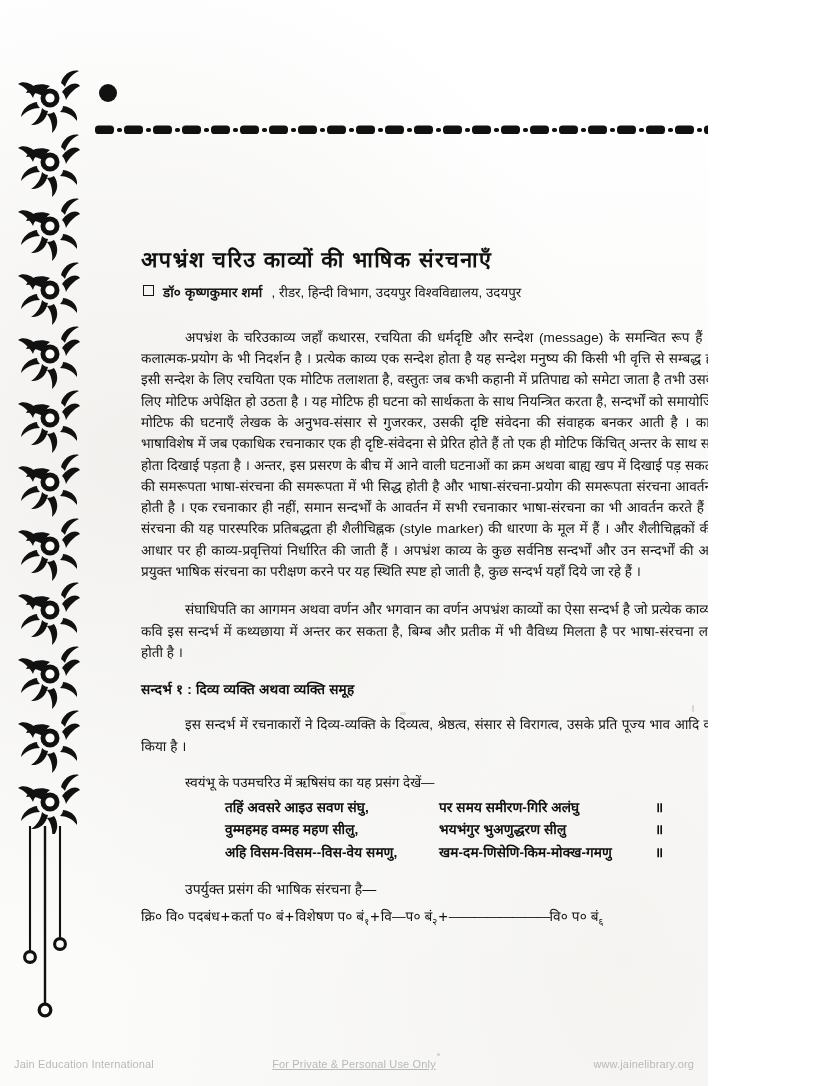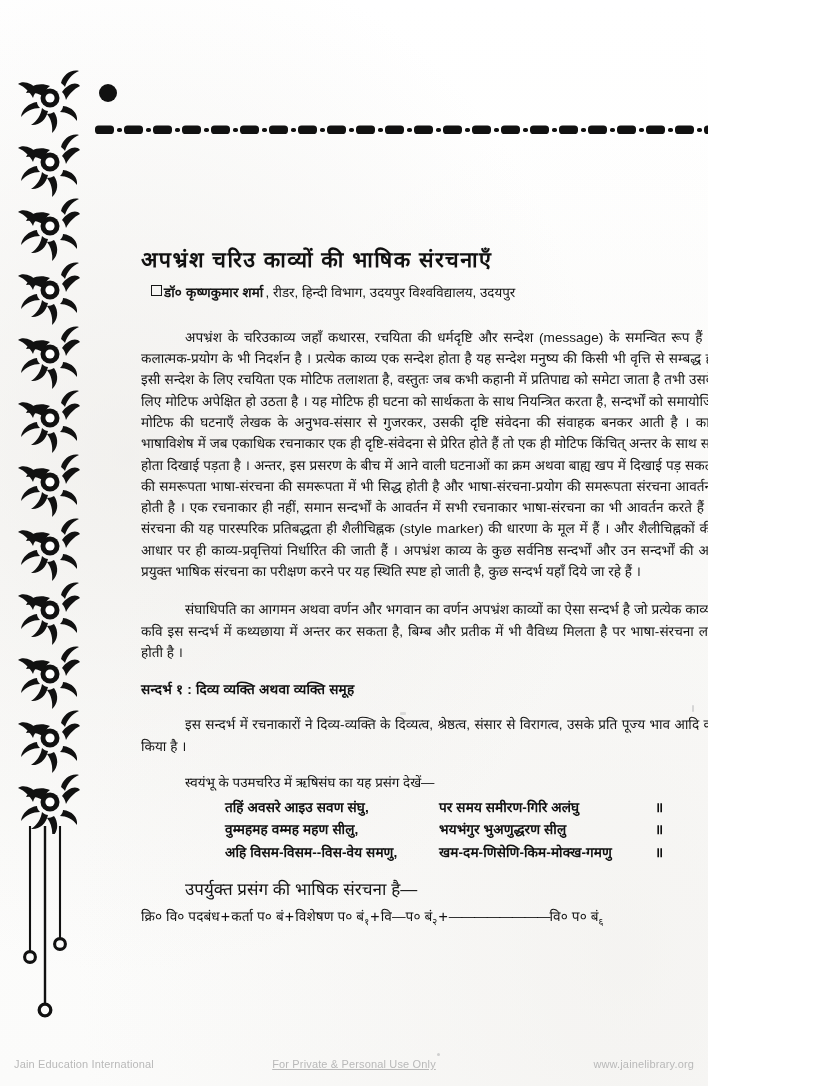--- a/index.html
+++ b/index.html
@@ -82,24 +82,24 @@
     color: #111;
     line-height: 1.2;
     margin: 0 0 9px 0;
     white-space: nowrap;
     filter: blur(0.18px);
   }
 
   .byline {
     display: flex;
     align-items: baseline;
-    gap: 2px;
+    gap: 9px;
     font-size: 13.4px;
     color: #141414;
-    margin: 0 0 26px 10px;
+    margin: 0 0 26px 2px;
     white-space: nowrap;
     filter: blur(0.1px);
   }
   .byline-square {
     display: inline-block;
     width: 9px;
     height: 9px;
     border: 1.4px solid #151515;
     background: transparent;
     flex: 0 0 auto;
@@ -166,21 +166,21 @@
 
   .verse-source {
     text-align: right;
     font-size: 13.2px;
     color: #131313;
     margin: 9px 26px 0 0;
     filter: blur(0.12px);
   }
 
   .closing-line {
-    font-size: 17px;
+    font-size: 14px;
     line-height: 21px;
     color: #131313;
     margin: 14px 0 6px 0;
     text-indent: 44px;
     filter: blur(0.12px);
   }
 
   .formula {
     font-size: 13.6px;
     line-height: 22px;

